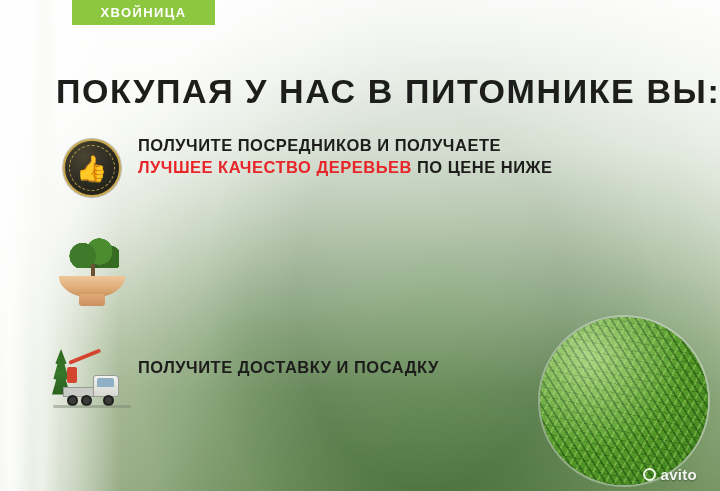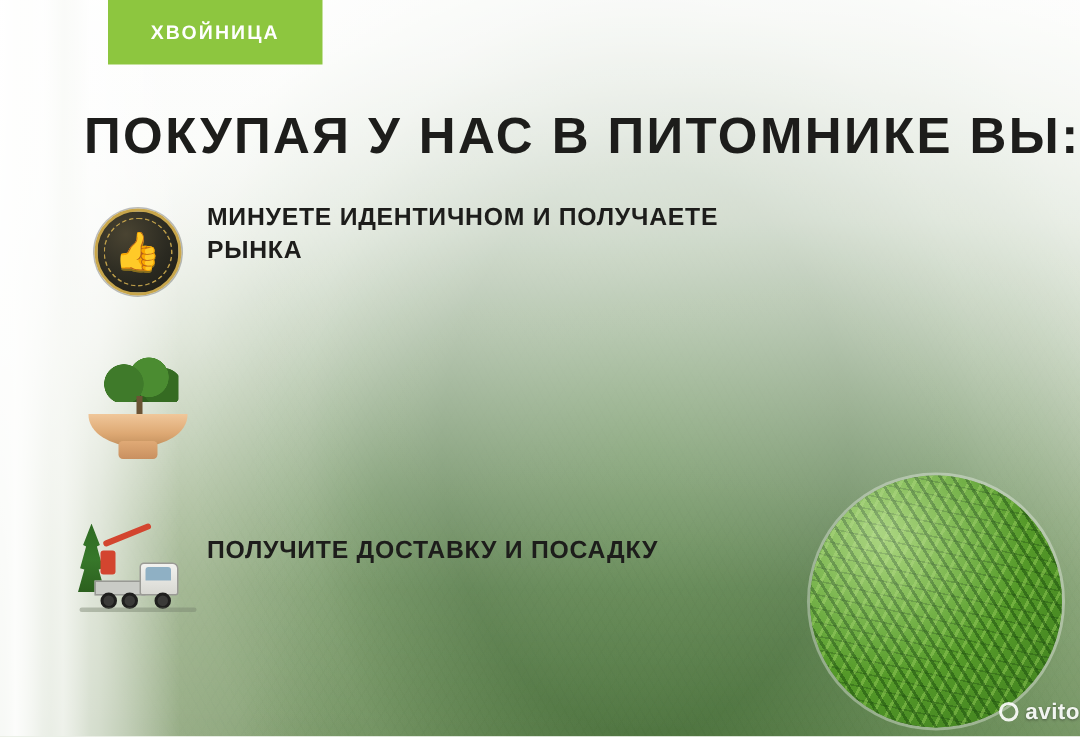--- a/index.html
+++ b/index.html
@@ -60,21 +60,21 @@
     left: 0; top: 0; bottom: 0; width: 120px;
     background: linear-gradient(90deg, rgba(255,255,255,0.92) 0%, rgba(255,255,255,0.55) 55%, rgba(255,255,255,0) 100%);
   }
 
   
   .tab {
     position: absolute;
     left: 72px;
     top: 0;
     width: 143px;
-    height: 43px;
+    height: 25px;
     background: #8dc63f;
     display: flex;
     align-items: center;
     justify-content: center;
   }
   .tab-label {
     color: #ffffff;
     font-size: 13px;
     font-weight: bold;
     letter-spacing: 1.4px;
@@ -261,21 +261,21 @@
   }
   .photo-circle .shine {
     position: absolute;
     inset: 0;
     background: radial-gradient(circle at 28% 22%, rgba(255,255,255,.35) 0%, rgba(255,255,255,0) 55%);
   }
 
   
   .watermark {
     position: absolute;
-    right: 0;
+    right: 23px;
     bottom: 8px;
     display: flex;
     align-items: center;
     gap: 4px;
     color: #ffffff;
     font-size: 15px;
     font-weight: bold;
     letter-spacing: .3px;
     text-shadow: 0 1px 2px rgba(0,0,0,.45);
     opacity: .9;
@@ -306,22 +306,24 @@
 
   <div class="rows">
 
     <div class="row r1">
       <div class="icon-wrap">
         <div class="medal">
           <span class="thumb">👍</span>
         </div>
       </div>
       <div class="row-text">
-        <div><span>МИНУЕТЕ ИДЕНТИЧНОМ И ПОЛУЧАЕТЕ</span></div>
-        <div><span>РЫНКА</span></div>
+        <div><span>ПОЛУЧИТЕ ПОСРЕДНИКОВ И ПОЛУЧАЕТЕ</span></div>
+        <div>
+          <span class="hl">ЛУЧШЕЕ КАЧЕСТВО ДЕРЕВЬЕВ</span><span> ПО ЦЕНЕ НИЖЕ</span>
+        </div>
       </div>
     </div>
 
     <div class="row r2">
       <div class="icon-wrap">
         <div class="hand-tree">
           <div class="ht-crown"></div>
           <div class="ht-trunk"></div>
           <div class="ht-palm"></div>
           <div class="ht-wrist"></div>

